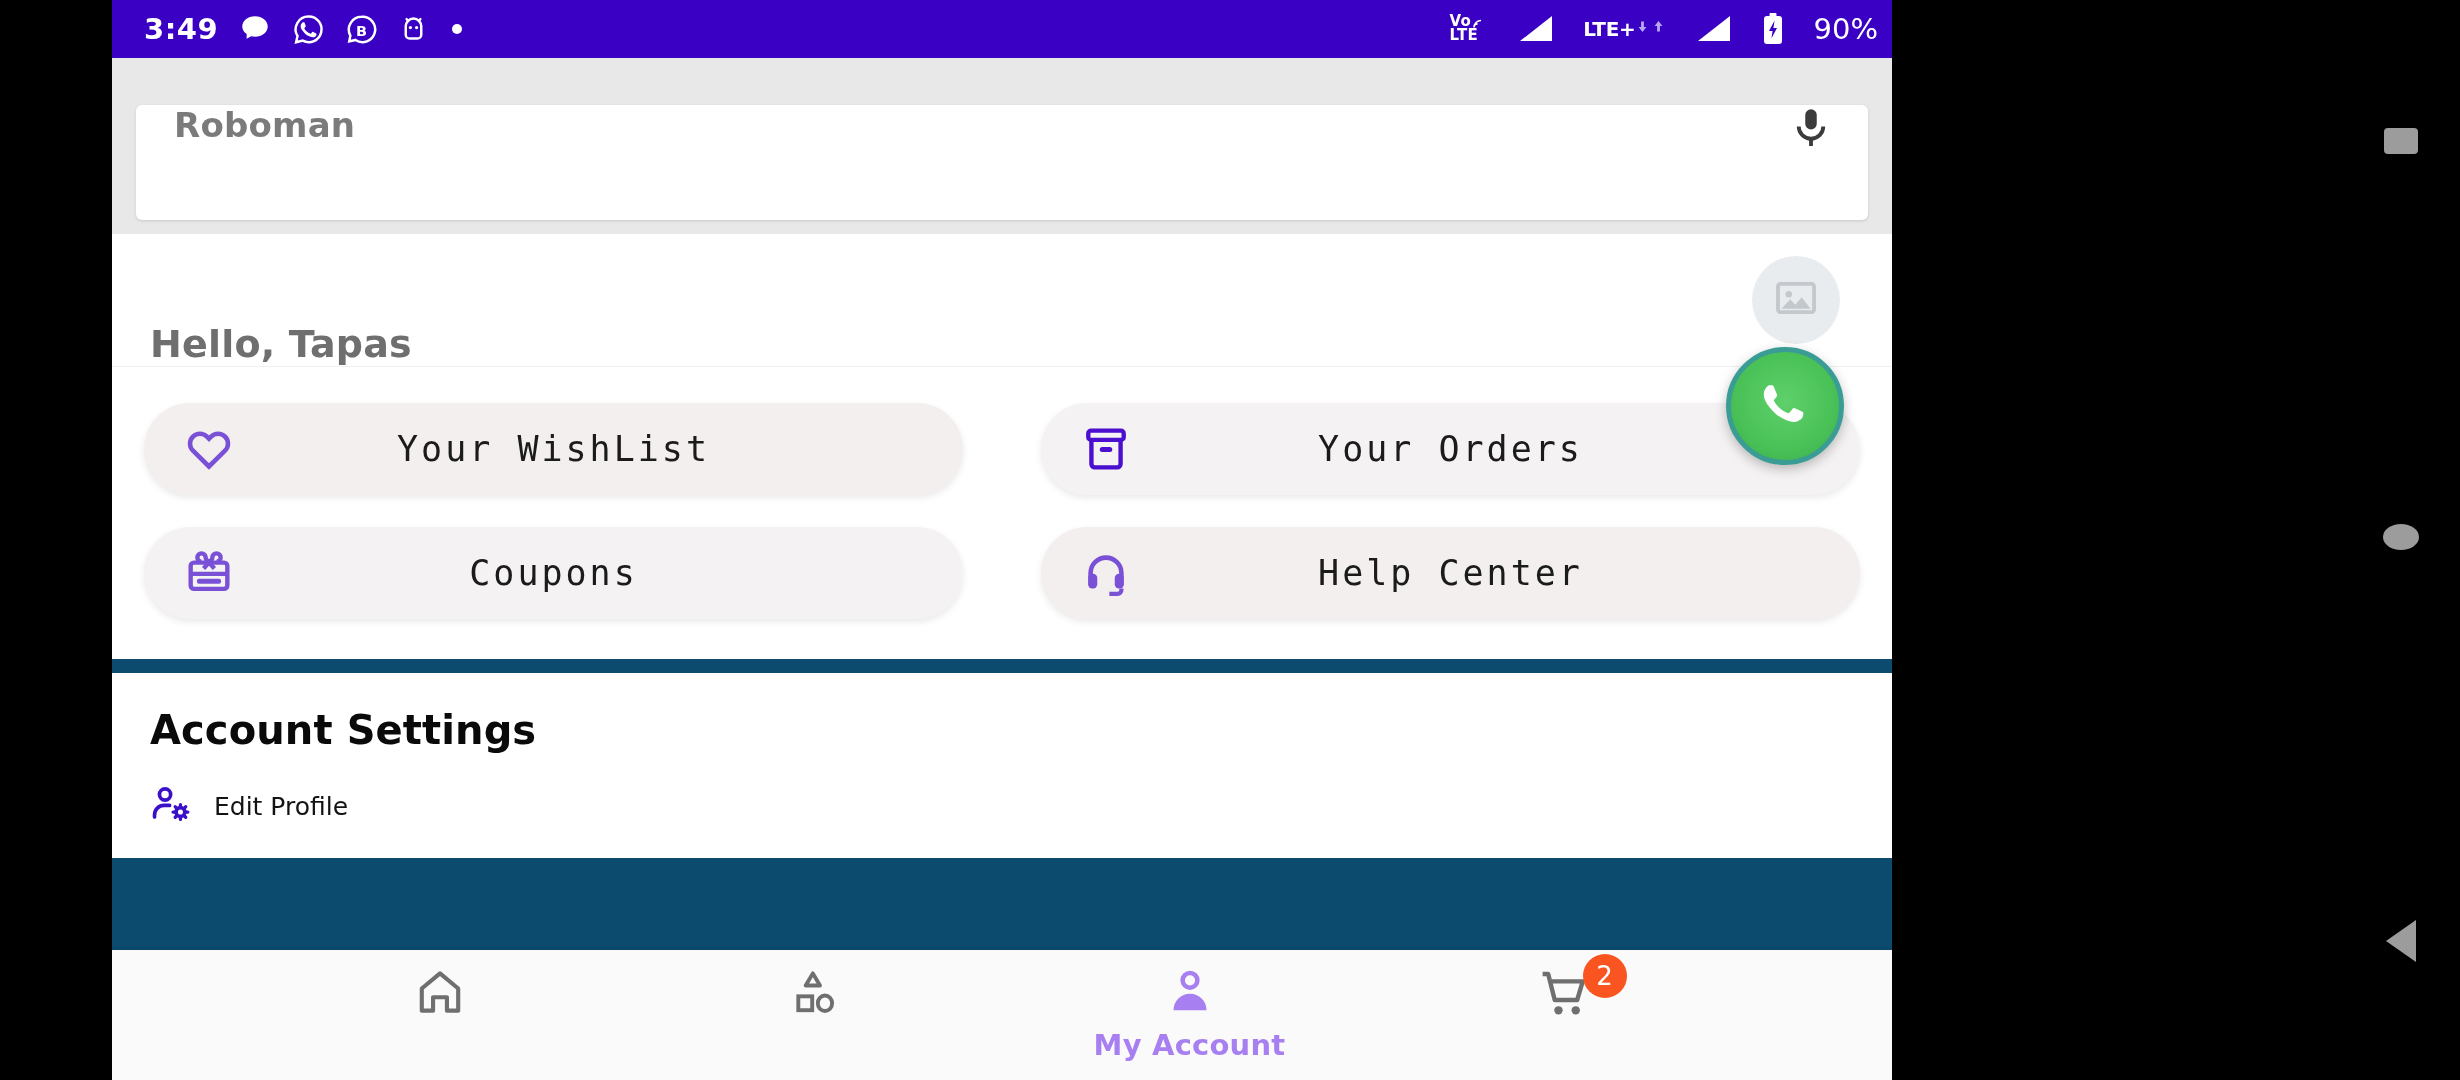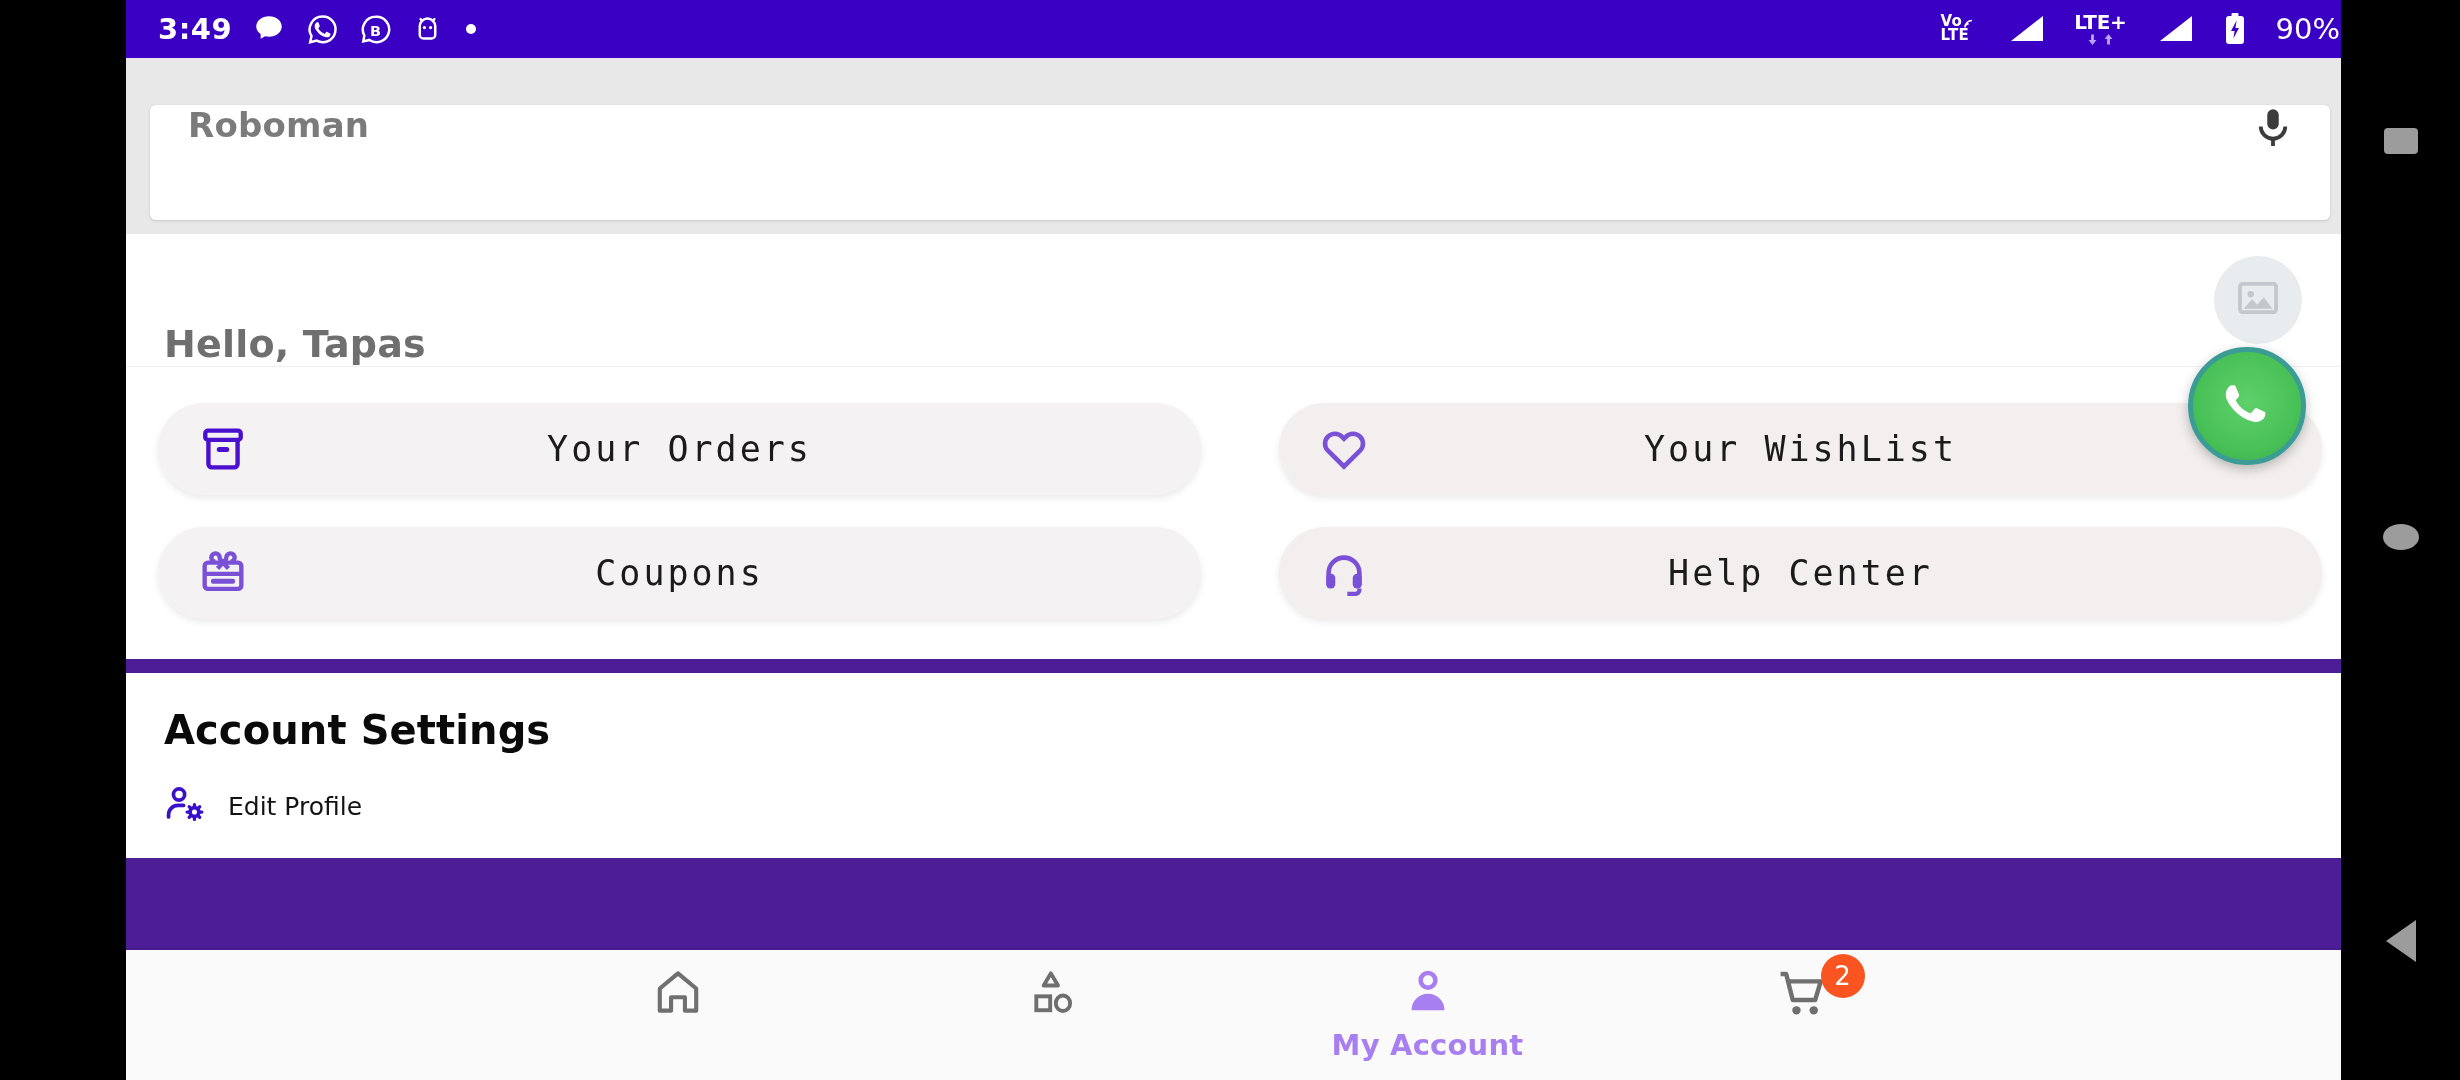--- a/index.html
+++ b/index.html
@@ -12,23 +12,23 @@
 
   
   #screen {
     position:relative;
     width:2460px; height:1080px;
     background:#000;
   }
   .bezel-left  { position:absolute; left:0;  top:0; width:113px;  height:1080px; background:#000; }
 
   #app {
-    position:absolute; left:126px; top:0;
-    width:2228px; height:1080px;
-    background:#4c1d95;
+    position:absolute; left:112px; top:0;
+    width:1780px; height:1080px;
+    background:#0c4a6e;
     overflow:hidden;
   }
 
   
   #statusbar {
     position:relative;
     height:58px;
     background:#3a00c4;
     display:flex; align-items:center;
     padding:0 14px 0 32px;
@@ -37,21 +37,21 @@
   #status-left { display:flex; align-items:center; gap:20px; }
   .clock { font-size:29px; font-weight:600; letter-spacing:.5px; }
   .sb-icon { display:flex; align-items:center; justify-content:center; }
   #status-right { margin-left:auto; display:flex; align-items:center; gap:29px; }
   .volte-block {
     display:flex; flex-direction:column; align-items:flex-start;
     line-height:.92; font-weight:800; font-size:15px; letter-spacing:.3px;
   }
   .volte-top { display:flex; align-items:flex-end; gap:2px; }
   .lteplus { font-weight:800; font-size:20px; letter-spacing:-.3px; }
-  .lte-stack { display:flex; flex-direction:column; align-items:center; line-height:1; }
+  .lte-stack { display:flex; flex-direction:row; align-items:flex-start; line-height:1; }
   .data-arrows { display:flex; gap:3px; margin-top:1px; }
   .battery-pct { font-size:29px; font-weight:500; letter-spacing:0; }
 
   
   #search-region { background:#e8e8e8; padding:16px 24px 14px 24px; }
   #search-bar {
     height:115px; background:#fff; border-radius:6px;
     display:flex; align-items:flex-start;
     padding:0 34px 14px 38px;
     box-shadow:0 1px 3px rgba(0,0,0,.14);
@@ -289,38 +289,38 @@
             <rect x="2.6" y="4.6" width="18.8" height="14.8" rx="1.4" fill="none" stroke="#c3c8cd" stroke-width="2"></rect>
             <circle cx="8.2" cy="10" r="1.7" fill="#c3c8cd"></circle>
             <path fill="#c3c8cd" d="M4.4 17.6 9 12.6l2.6 2.9 3.4-3.9 4.6 6z"></path>
           </svg>
         </span>
       </span>
     </div>
 
     <div id="quick-actions">
 
+      <div class="qa-card right">
+        <span class="qa-icon">
+          <svg width="50" height="50" viewBox="0 0 24 24">
+            <path fill="none" stroke="#7a51d6" stroke-width="2.2" d="M12 20.4 4.3 12.8a4.7 4.7 0 0 1 0-6.7 4.7 4.7 0 0 1 6.7 0l1 1 1-1a4.7 4.7 0 0 1 6.7 0 4.7 4.7 0 0 1 0 6.7z"></path>
+          </svg>
+        </span>
+        <span class="qa-label">Your WishList</span>
+      </div>
+
       <div class="qa-card left">
         <span class="qa-icon">
           <svg width="50" height="50" viewBox="0 0 24 24">
             <rect x="3.5" y="3.2" width="17" height="4.4" rx="1.3" fill="none" stroke="#4b0fd0" stroke-width="2.1"></rect>
             <path fill="none" stroke="#4b0fd0" stroke-width="2.1" d="M5 7.8v11.4a1.6 1.6 0 0 0 1.6 1.6h10.8a1.6 1.6 0 0 0 1.6-1.6V7.8"></path>
             <path stroke="#4b0fd0" stroke-width="2.4" stroke-linecap="round" d="M10.2 12.2h3.6"></path>
           </svg>
         </span>
         <span class="qa-label">Your Orders</span>
-      </div>
-
-      <div class="qa-card right">
-        <span class="qa-icon">
-          <svg width="50" height="50" viewBox="0 0 24 24">
-            <path fill="none" stroke="#7a51d6" stroke-width="2.2" d="M12 20.4 4.3 12.8a4.7 4.7 0 0 1 0-6.7 4.7 4.7 0 0 1 6.7 0l1 1 1-1a4.7 4.7 0 0 1 6.7 0 4.7 4.7 0 0 1 0 6.7z"></path>
-          </svg>
-        </span>
-        <span class="qa-label">Your WishList</span>
       </div>
 
       <div class="qa-card left">
         <span class="qa-icon">
           <svg width="50" height="50" viewBox="0 0 24 24">
             <path fill="none" stroke="#7a51d6" stroke-width="2.1" d="M8.4 6.6A2 2 0 1 1 10.4 4.6c0 1.3 1.6 2 1.6 2M15.6 6.6A2 2 0 1 0 13.6 4.6c0 1.3-1.6 2-1.6 2"></path>
             <rect x="3.2" y="7" width="17.6" height="12.6" rx="1.6" fill="none" stroke="#7a51d6" stroke-width="2.1"></rect>
             <path stroke="#7a51d6" stroke-width="2.1" d="M3.6 12.4h16.8"></path>
             <rect x="6.2" y="14.8" width="11.6" height="2.4" rx="1" fill="#7a51d6"></rect>
             <path stroke="#7a51d6" stroke-width="2.1" d="M12 7 9.4 9.8M12 7l2.6 2.8"></path>

